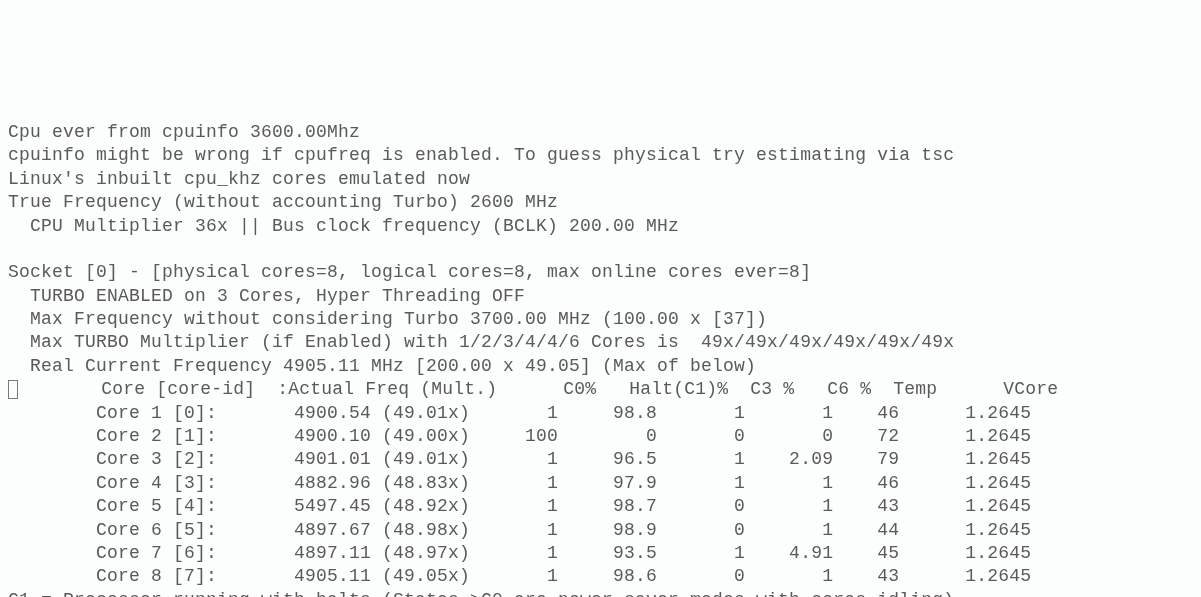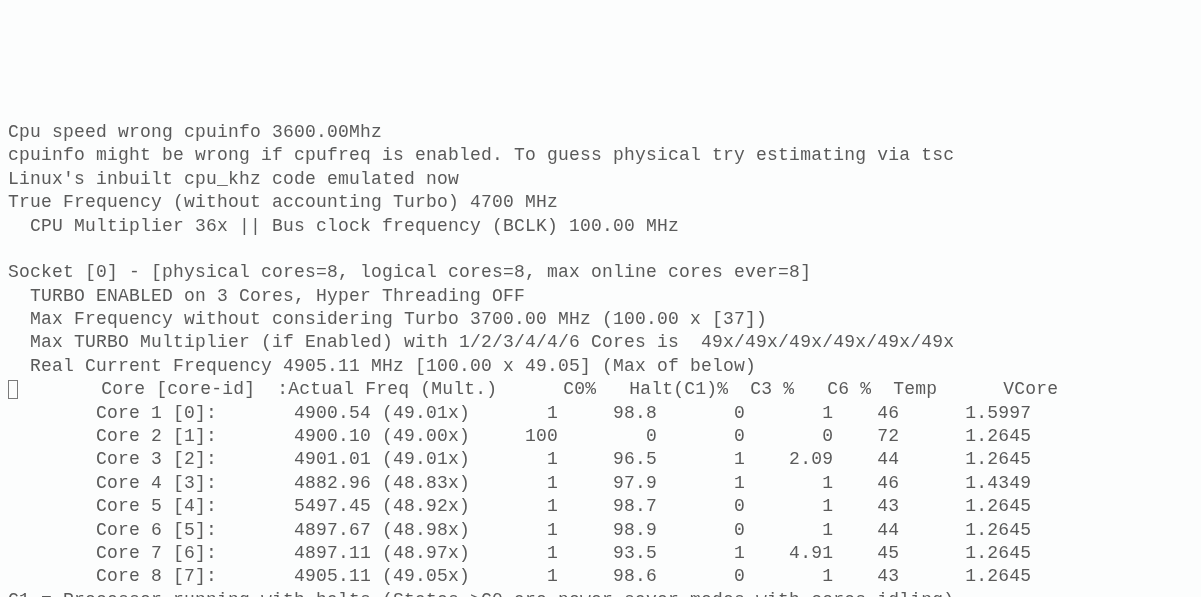--- a/index.html
+++ b/index.html
@@ -25,36 +25,36 @@
     vertical-align: text-bottom;
     margin-right: 0.35em;
     box-sizing: border-box;
   }
 </style>
 </head>
 <body>
 
 
 
-<div class="term"><span>Cpu speed wrong cpuinfo 3600.00Mhz</span>
+<div class="term"><span>Cpu ever from cpuinfo 3600.00Mhz</span>
 <span>cpuinfo might be wrong if cpufreq is enabled. To guess physical try estimating via tsc</span>
-<span>Linux's inbuilt cpu_khz code emulated now</span>
-<span>True Frequency (without accounting Turbo) 4700 MHz</span>
-<span>  CPU Multiplier 36x || Bus clock frequency (BCLK) 100.00 MHz</span>
+<span>Linux's inbuilt cpu_khz cores emulated now</span>
+<span>True Frequency (without accounting Turbo) 2600 MHz</span>
+<span>  CPU Multiplier 36x || Bus clock frequency (BCLK) 200.00 MHz</span>
 
 <span>Socket [0] - [physical cores=8, logical cores=8, max online cores ever=8]</span>
 <span>  TURBO ENABLED on 3 Cores, Hyper Threading OFF</span>
 <span>  Max Frequency without considering Turbo 3700.00 MHz (100.00 x [37])</span>
 <span>  Max TURBO Multiplier (if Enabled) with 1/2/3/4/4/6 Cores is  49x/49x/49x/49x/49x/49x</span>
-<span>  Real Current Frequency 4905.11 MHz [100.00 x 49.05] (Max of below)</span>
+<span>  Real Current Frequency 4905.11 MHz [200.00 x 49.05] (Max of below)</span>
 <span class="cursor-box"></span><span>       Core [core-id]  :Actual Freq (Mult.)      C0%   Halt(C1)%  C3 %   C6 %  Temp      VCore</span>
-<span>        Core 1 [0]:       4900.54 (49.01x)       1     98.8       0       1    46      1.5997</span>
+<span>        Core 1 [0]:       4900.54 (49.01x)       1     98.8       1       1    46      1.2645</span>
 <span>        Core 2 [1]:       4900.10 (49.00x)     100        0       0       0    72      1.2645</span>
-<span>        Core 3 [2]:       4901.01 (49.01x)       1     96.5       1    2.09    44      1.2645</span>
-<span>        Core 4 [3]:       4882.96 (48.83x)       1     97.9       1       1    46      1.4349</span>
+<span>        Core 3 [2]:       4901.01 (49.01x)       1     96.5       1    2.09    79      1.2645</span>
+<span>        Core 4 [3]:       4882.96 (48.83x)       1     97.9       1       1    46      1.2645</span>
 <span>        Core 5 [4]:       5497.45 (48.92x)       1     98.7       0       1    43      1.2645</span>
 <span>        Core 6 [5]:       4897.67 (48.98x)       1     98.9       0       1    44      1.2645</span>
 <span>        Core 7 [6]:       4897.11 (48.97x)       1     93.5       1    4.91    45      1.2645</span>
 <span>        Core 8 [7]:       4905.11 (49.05x)       1     98.6       0       1    43      1.2645</span>
 <span>C1 = Processor running with halts (States &gt;C0 are power saver modes with cores idling)</span>
 
 
 </div>
 
 

